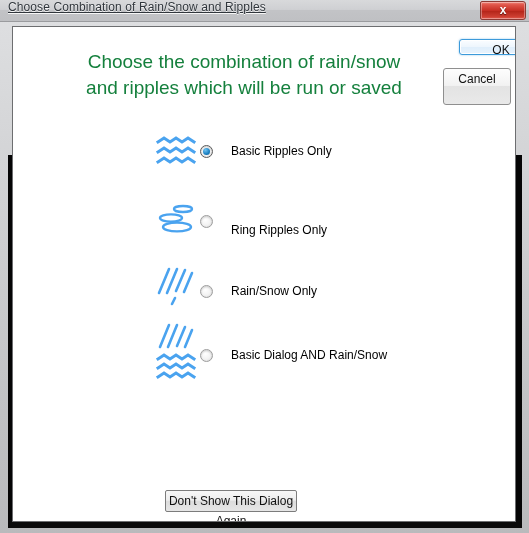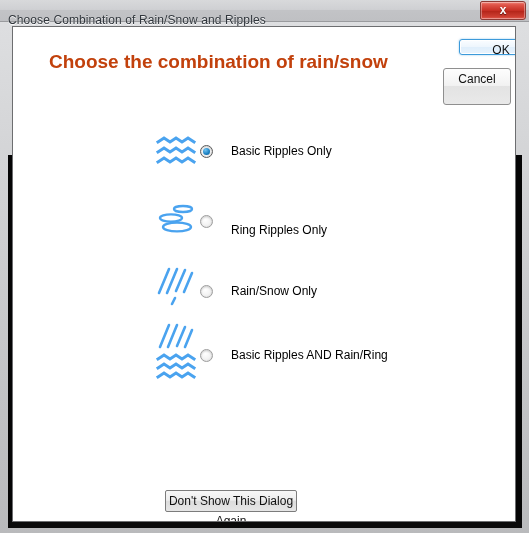--- a/index.html
+++ b/index.html
@@ -29,26 +29,27 @@
     left: 0; top: 0;
     width: 529px;
     height: 22px;
     background: linear-gradient(to bottom, #d8d9db 0%, #cfd0d3 45%, #c2c3c6 50%, #bfc0c3 100%);
     border-bottom: 1px solid #9a9b9e;
     box-sizing: border-box;
   }
   .titlebar-text {
     position: absolute;
     left: 8px;
-    top: 13px;
+    top: 0;
     font-size: 12px;
     color: #30363c;
     white-space: nowrap;
     letter-spacing: .1px;
     text-shadow: 0 1px 0 rgba(255,255,255,.85);
+    text-decoration: underline;
   }
 
   .close-btn {
     position: absolute;
     right: 3px;
     top: 1px;
     width: 46px;
     height: 19px;
     border: 1px solid #8d3a34;
     border-radius: 2px 3px 3px 2px;
@@ -108,24 +109,25 @@
     overflow: hidden;
   }
 
   
   .heading {
     position: absolute;
     left: 36px;
     top: 22px;
     width: 390px;
     font-size: 19px;
-    font-weight: bold;
+    font-weight: normal;
     line-height: 26px;
-    color: #c2410c;
-    font-family: "Liberation Sans", sans-serif;
+    color: #15803d;
+    font-family: "Liberation Sans", sans-serif;
+    text-align: center;
   }
   .heading .line { display: block; white-space: nowrap; }
 
   
   .btn {
     position: absolute;
     box-sizing: border-box;
     font-family: "Liberation Sans", sans-serif;
     font-size: 12px;
     color: #111;
@@ -230,20 +232,21 @@
   </div>
 
   <div class="side-shadow-left"></div>
   <div class="side-shadow-right"></div>
   <div class="bottom-shadow"></div>
 
   <div class="client">
 
     <div class="heading">
       <span class="line">Choose the combination of rain/snow</span>
+      <span class="line">and ripples which will be run or saved</span>
     </div>
 
     <div class="btn btn-ok">OK</div>
     <div class="btn btn-cancel">Cancel</div>
 
     <div class="option-row" style="top:106px">
       <div class="opt-icon">
         <svg width="46" height="60" viewBox="0 0 46 60">
           <g fill="none" stroke="#4aa3ef" stroke-width="3" stroke-linecap="square">
             <path d="M3 9 L9 5 L15 9 L21 5 L27 9 L33 5 L39 9"></path>
@@ -296,20 +299,20 @@
             <line x1="37" y1="7" x2="30" y2="24"></line>
           </g>
           <g fill="none" stroke="#4aa3ef" stroke-width="3" stroke-linecap="square">
             <path d="M3 36 L9 32 L15 36 L21 32 L27 36 L33 32 L39 36"></path>
             <path d="M3 45 L9 41 L15 45 L21 41 L27 45 L33 41 L39 45"></path>
             <path d="M3 54 L9 50 L15 54 L21 50 L27 54 L33 50 L39 54"></path>
           </g>
         </svg>
       </div>
       <div class="radio" style="top:26px"></div>
-      <div class="opt-label" style="top:25px">Basic Ripples  AND  Rain/Ring</div>
+      <div class="opt-label" style="top:25px">Basic Dialog  AND  Rain/Snow</div>
     </div>
 
 
     <div class="btn btn-dontshow">Don't Show This Dialog Again</div>
 
   </div>
 </div>
 
 </body></html>

